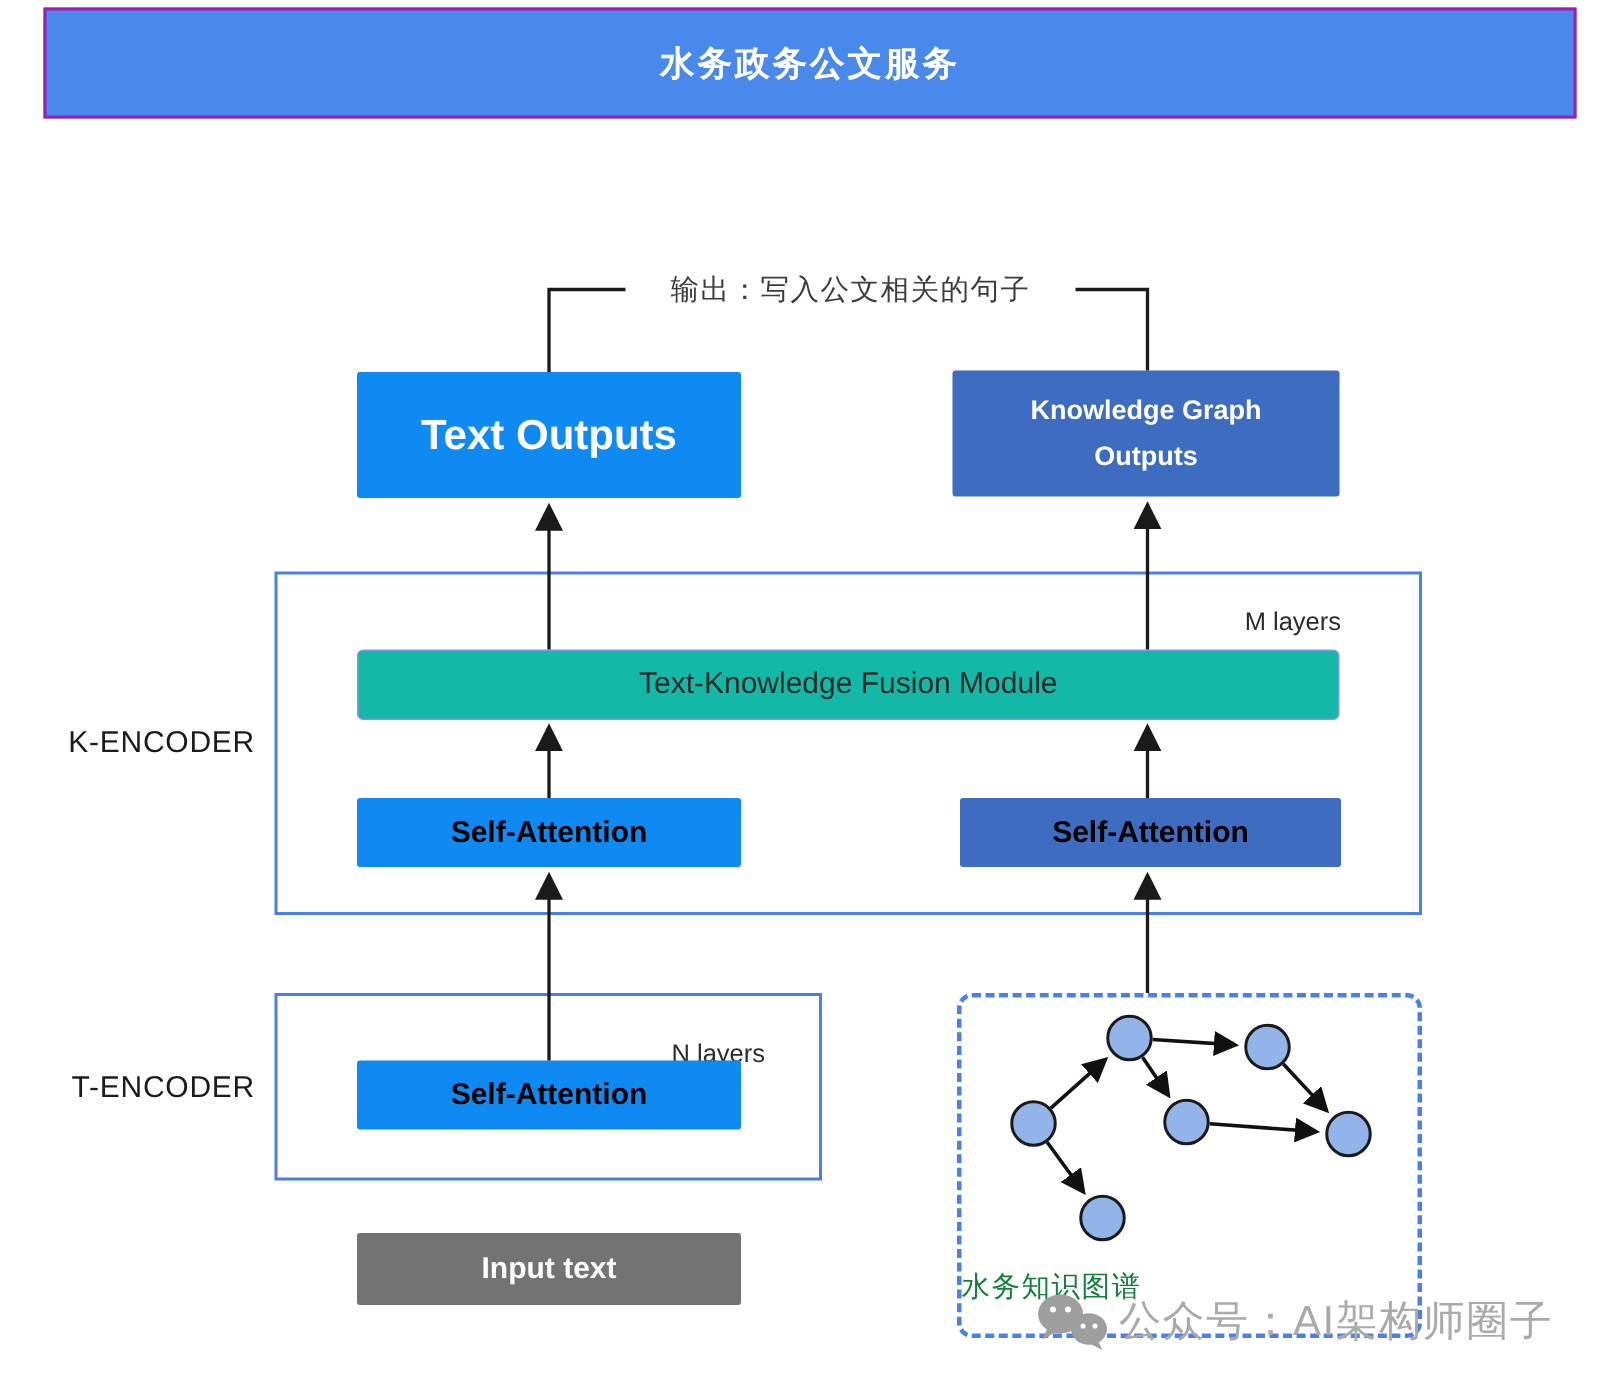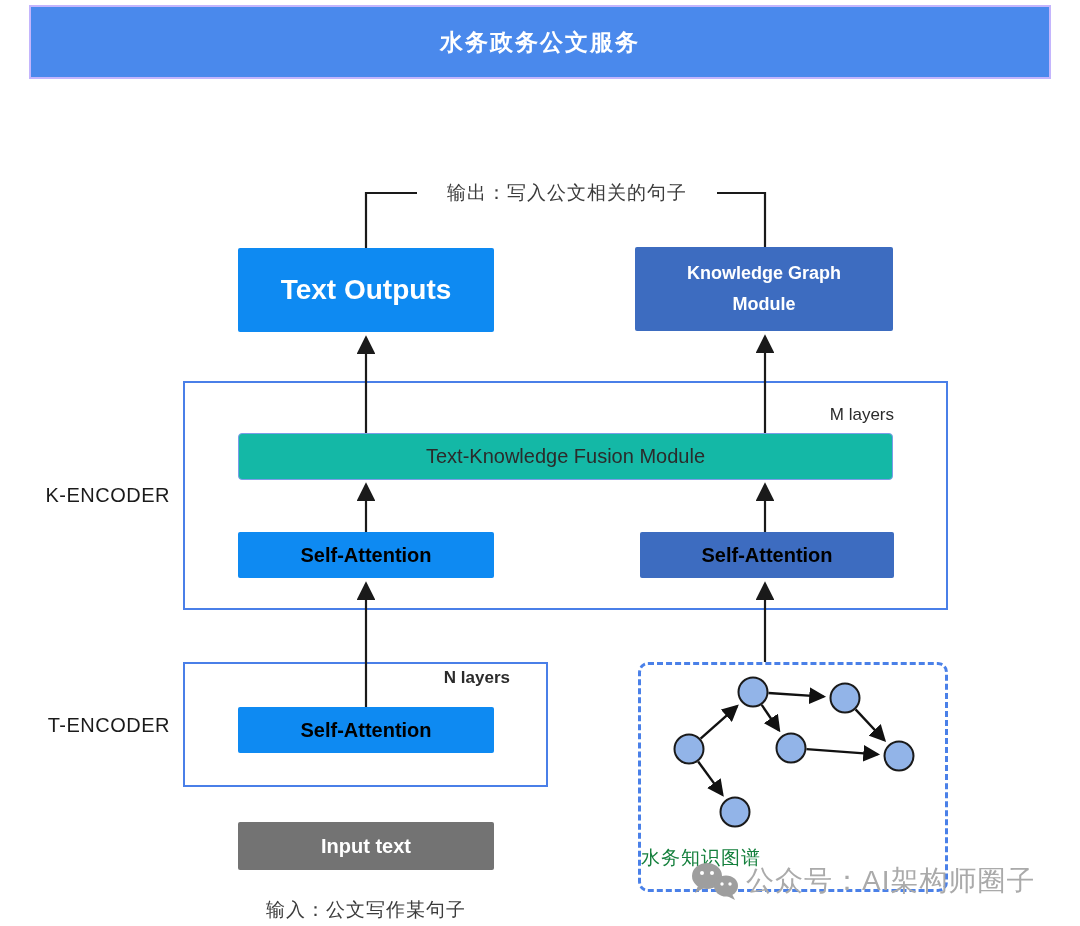--- a/index.html
+++ b/index.html
@@ -4,21 +4,21 @@
 <style>
   html,body{margin:0;padding:0;background:#ffffff;}
   .canvas{
     position:relative;width:1080px;height:926px;background:#ffffff;overflow:hidden;
     font-family:"Liberation Sans","DejaVu Sans",sans-serif;
   }
   .abs{position:absolute;}
   
   .banner{
     left:29px;top:5px;width:1022px;height:74px;background:#4a89ec;
-    border:2px solid #c4b5fd;box-sizing:border-box;
+    border:2px solid #a21caf;box-sizing:border-box;
     display:flex;align-items:center;justify-content:center;
     color:#ffffff;font-size:23px;font-weight:700;letter-spacing:2px;
   }
   
   .overlay{left:0;top:0;width:1080px;height:926px;pointer-events:none;z-index:5;}
   
   .output-caption{
     left:417px;top:179px;width:300px;height:28px;z-index:6;
     background:#ffffff;display:flex;align-items:center;justify-content:center;
     font-size:19px;color:#3c3c3c;letter-spacing:1px;
@@ -38,21 +38,21 @@
   .k-encoder{
     left:183px;top:381px;width:765px;height:229px;background:#ffffff;
     border:2px solid #4a7fe8;box-sizing:border-box;
   }
   .t-encoder{
     left:183px;top:662px;width:365px;height:125px;background:#ffffff;
     border:2px solid #4a7fe8;box-sizing:border-box;
   }
   .layers-label{position:absolute;font-size:17px;color:#2b2b2b;}
   .m-layers{right:52px;top:22px;}
-  .n-layers{right:36px;top:4px;font-weight:bold;}
+  .n-layers{right:36px;top:29px;}
   .fusion{
     left:238px;top:433px;width:655px;height:47px;background:#14b8a6;
     border:1.5px solid #7b9ce8;border-radius:4px;box-sizing:border-box;
     display:flex;align-items:center;justify-content:center;
     font-size:20px;color:#2b2b2b;
   }
   .sa{
     display:flex;align-items:center;justify-content:center;
     color:#000000;font-size:20px;font-weight:700;border-radius:2px;
   }
@@ -98,21 +98,21 @@
 <div class="canvas">
 
   <div class="abs banner">
     <span>水务政务公文服务</span>
   </div>
 
   <div class="abs box text-outputs">
     <span>Text Outputs</span>
   </div>
   <div class="abs box kg-outputs">
-    <span>Knowledge Graph Module</span>
+    <span>Knowledge Graph Outputs</span>
   </div>
 
   <div class="abs k-encoder">
     <span class="layers-label m-layers">M layers</span>
   </div>
   <div class="abs fusion">
     <span>Text-Knowledge Fusion Module</span>
   </div>
   <div class="abs sa sa-k-left">
     <span>Self-Attention</span>
@@ -126,21 +126,20 @@
     <span class="layers-label n-layers">N layers</span>
   </div>
   <div class="abs sa sa-t">
     <span>Self-Attention</span>
   </div>
   <div class="abs encoder-label t-encoder-label">T-ENCODER</div>
 
   <div class="abs box input-box">
     <span>Input text</span>
   </div>
-  <div class="abs input-caption">输入：公文写作某句子</div>
 
   <div class="abs kg-panel">
     <svg class="kg-svg" id="kg-svg" viewBox="0 0 310 230">
       <defs>
         <marker id="kgArrow" viewBox="0 0 10 10" refX="8.5" refY="5" markerWidth="7" markerHeight="7" orient="auto">
           <path d="M0,0 L10,5 L0,10 Z" fill="#111111"></path>
         </marker>
       </defs>
     <line x1="62.57486067266292" y1="76.69113971340958" x2="98.94454809920948" y2="44.29938684914155" class="kg-edge" marker-end="url(#kgArrow)"></line>
         <line x1="130.46714164247018" y1="31.008726628856753" x2="185.5455777217349" y2="34.600798547069665" class="kg-edge" marker-end="url(#kgArrow)"></line>

